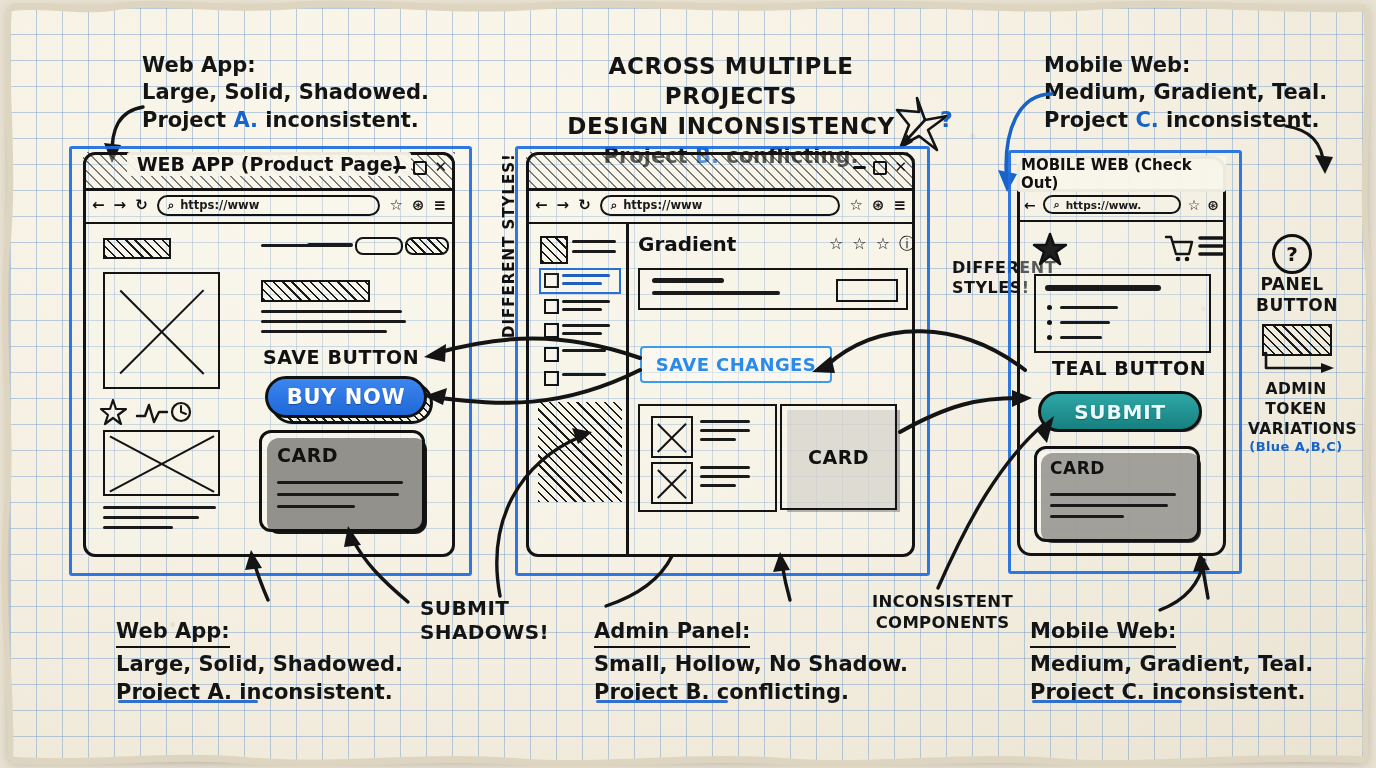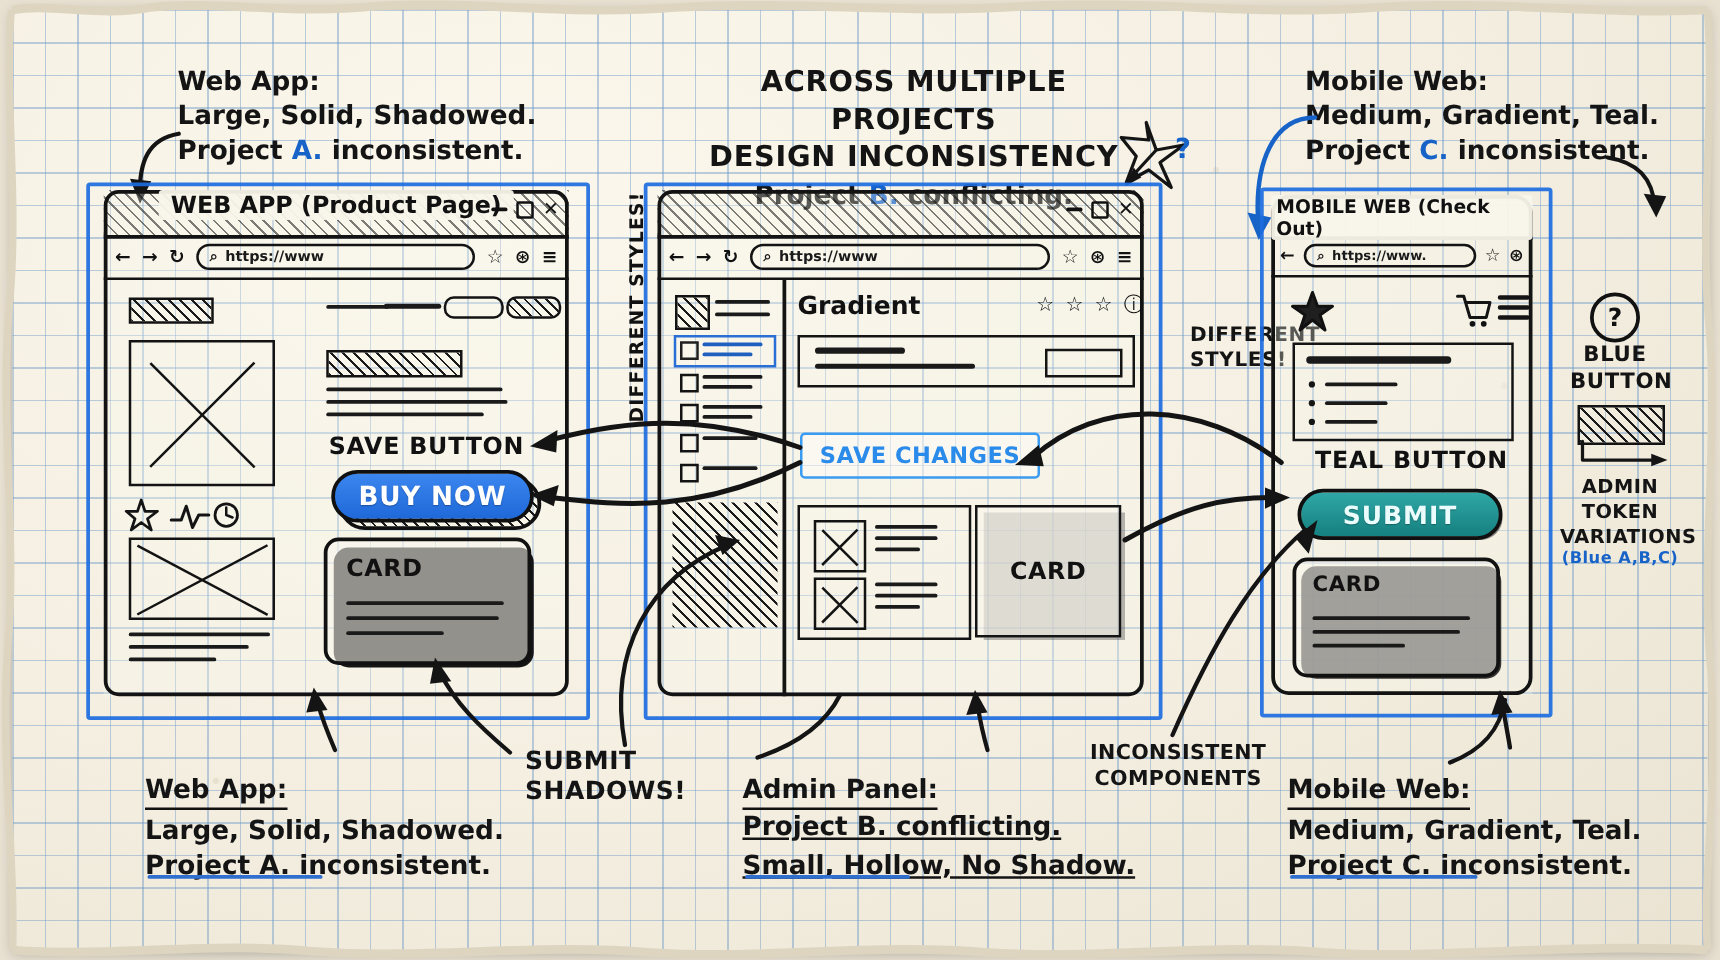--- a/index.html
+++ b/index.html
@@ -401,21 +401,21 @@
         <div class="cardlabel" style="left:13px;top:9px;font-size:17px;">CARD</div>
         <div class="sline" style="position:absolute;left:13px;top:44px;width:126px;height:3px;"></div>
         <div class="sline" style="position:absolute;left:13px;top:55px;width:118px;height:3px;"></div>
         <div class="sline" style="position:absolute;left:13px;top:66px;width:74px;height:3px;"></div>
       </div>
     </div>
   </div>
 
   <div class="qmark" style="left:1272px;top:234px;">?</div>
   <div class="note" style="left:1256px;top:274px;width:72px;text-align:center;font-size:17px;line-height:1.25;letter-spacing:.5px;">
-    <div>BLUE</div>
+    <div>PANEL</div>
     <div>BUTTON</div>
   </div>
   <div class="hatch" style="position:absolute;left:1262px;top:324px;width:66px;height:28px;"></div>
   <svg style="left:1264px;top:352px;width:74px;height:26px;">
     <path class="s-line" d="M2,1 L2,16 L62,16" stroke-width="2.6"></path>
     <path d="M70,16 L57,11 L57,21 Z" fill="#141414"></path>
   </svg>
   <div class="note" style="left:1248px;top:380px;width:96px;text-align:center;font-size:15.5px;line-height:1.28;letter-spacing:.4px;">
     <div>ADMIN</div>
     <div>TOKEN</div>
@@ -462,24 +462,24 @@
     <path class="s-line" d="M1160,610 C 1186,600 1200,584 1204,560" stroke-width="3.4"></path>
   </svg>
 
   <div class="note" style="left:116px;top:618px;font-size:21px;">
     <div><span class="ul">Web App:</span></div>
     <div style="margin-top:3px;">Large, Solid, Shadowed.</div>
     <div>Project A. inconsistent.</div>
   </div>
   <div class="bul" style="left:118px;top:700px;width:140px;"></div>
 
-  <div class="note" style="left:594px;top:618px;font-size:21px;text-decoration:underline;">
+  <div class="note" style="left:594px;top:618px;font-size:21px;">
     <div><span class="ul">Admin Panel:</span></div>
+    <div style="margin-top:3px;">Small, Hollow, No Shadow.</div>
     <div>Project B. conflicting.</div>
-    <div style="margin-top:3px;">Small, Hollow, No Shadow.</div>
   </div>
   <div class="bul" style="left:596px;top:700px;width:132px;"></div>
 
   <div class="note" style="left:1030px;top:618px;font-size:21px;">
     <div><span class="ul">Mobile Web:</span></div>
     <div style="margin-top:3px;">Medium, Gradient, Teal.</div>
     <div>Project C. inconsistent.</div>
   </div>
   <div class="bul" style="left:1032px;top:700px;width:150px;"></div>
 

